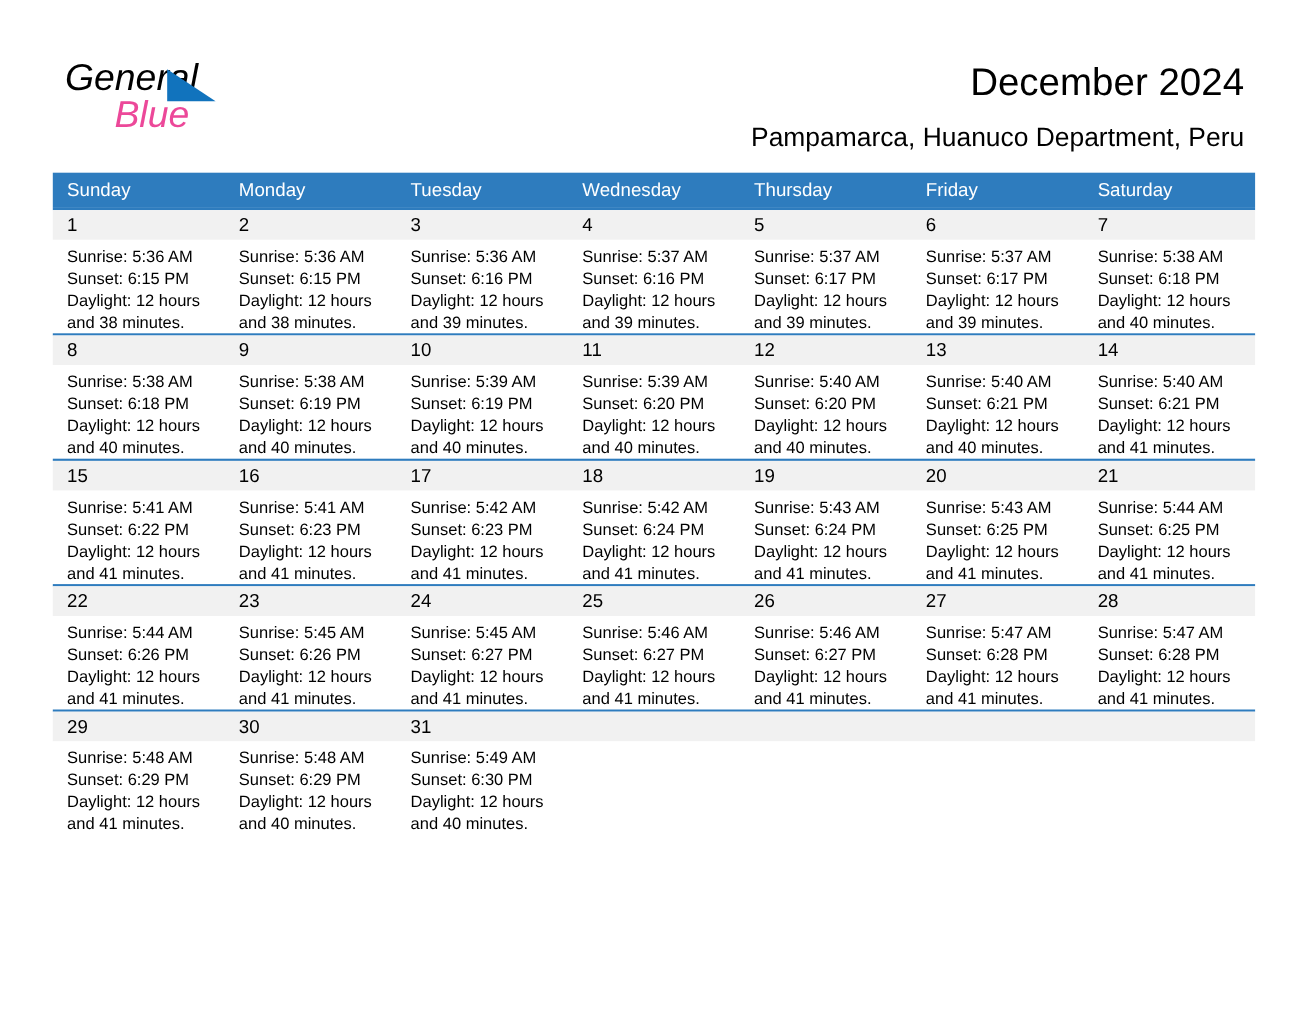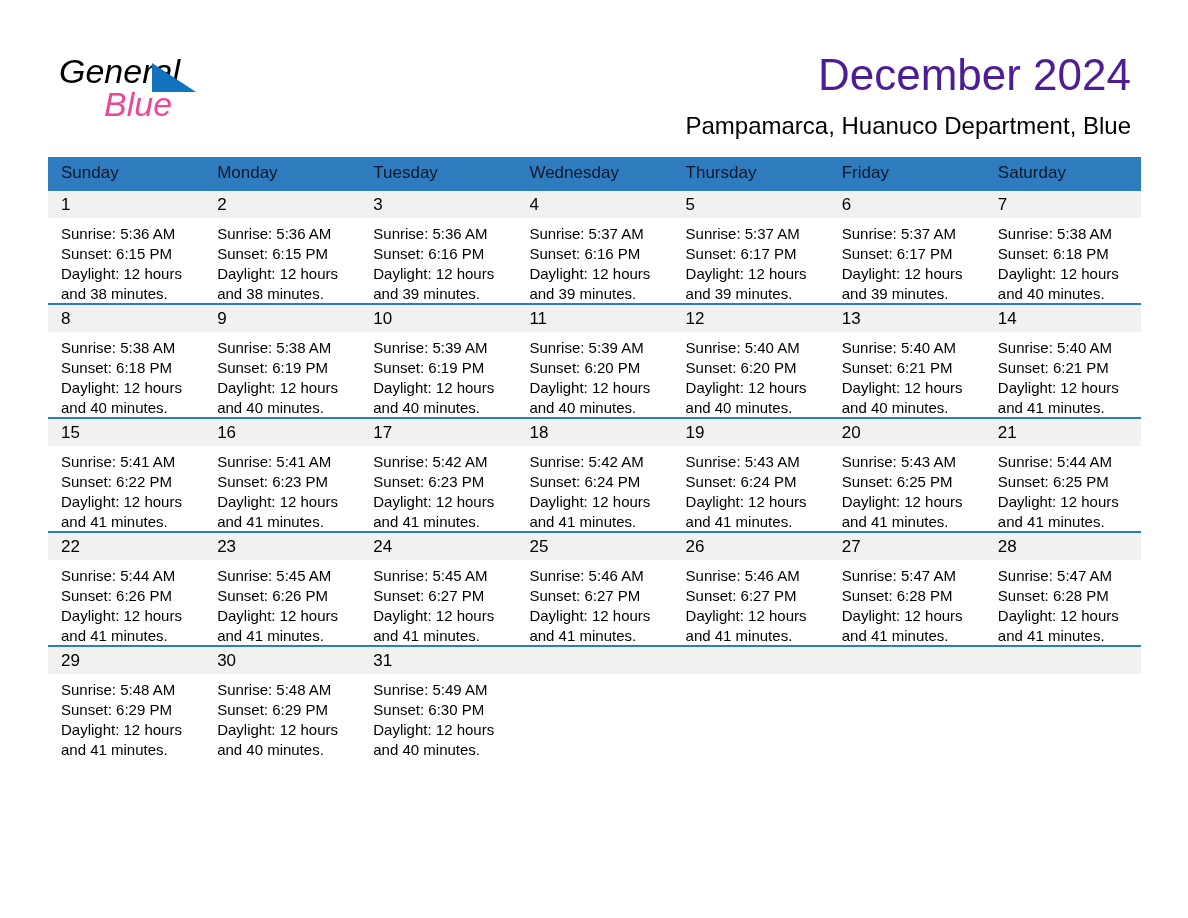--- a/index.html
+++ b/index.html
@@ -63,24 +63,24 @@
     line-height: 38px;
     color: #ec4899;
   }
   .title-block {
     position: absolute;
     right: 57px;
     top: 48px;
     text-align: right;
   }
   .cal-title {
-    font-size: 44px;
+    font-size: 35px;
     line-height: 54px;
     font-weight: normal;
-    color: #4c1d95;
+    color: #000000;
     margin: 0;
     white-space: nowrap;
   }
   .cal-subtitle {
     font-size: 24px;
     line-height: 32px;
     color: #000000;
     margin: 8px 0 0 0;
     white-space: nowrap;
   }
@@ -92,21 +92,21 @@
     top: 157px;
     width: 1093px;
   }
   .weekday-row {
     display: flex;
     background: #2e7cbe;
     height: 32px;
   }
   .weekday-cell {
     flex: 1 1 0;
-    color: #0f172a;
+    color: #ffffff;
     font-size: 17px;
     line-height: 32px;
     padding-left: 13px;
     box-sizing: border-box;
     white-space: nowrap;
     overflow: hidden;
   }
   .week {
     border-top: 2px solid #2e7cbe;
   }
@@ -154,21 +154,21 @@
   <div class="top-bar">
 
     <div class="logo">
       <span class="logo-general">General</span>
       <span class="logo-triangle"></span>
       <span class="logo-blue">Blue</span>
     </div>
 
     <div class="title-block">
       <h1 class="cal-title">December 2024</h1>
-      <div class="cal-subtitle">Pampamarca, Huanuco Department, Blue</div>
+      <div class="cal-subtitle">Pampamarca, Huanuco Department, Peru</div>
     </div>
 
   </div>
 
   <div class="calendar">
 
     <div class="weekday-row">
       <div class="weekday-cell">Sunday</div>
       <div class="weekday-cell">Monday</div>
       <div class="weekday-cell">Tuesday</div>

